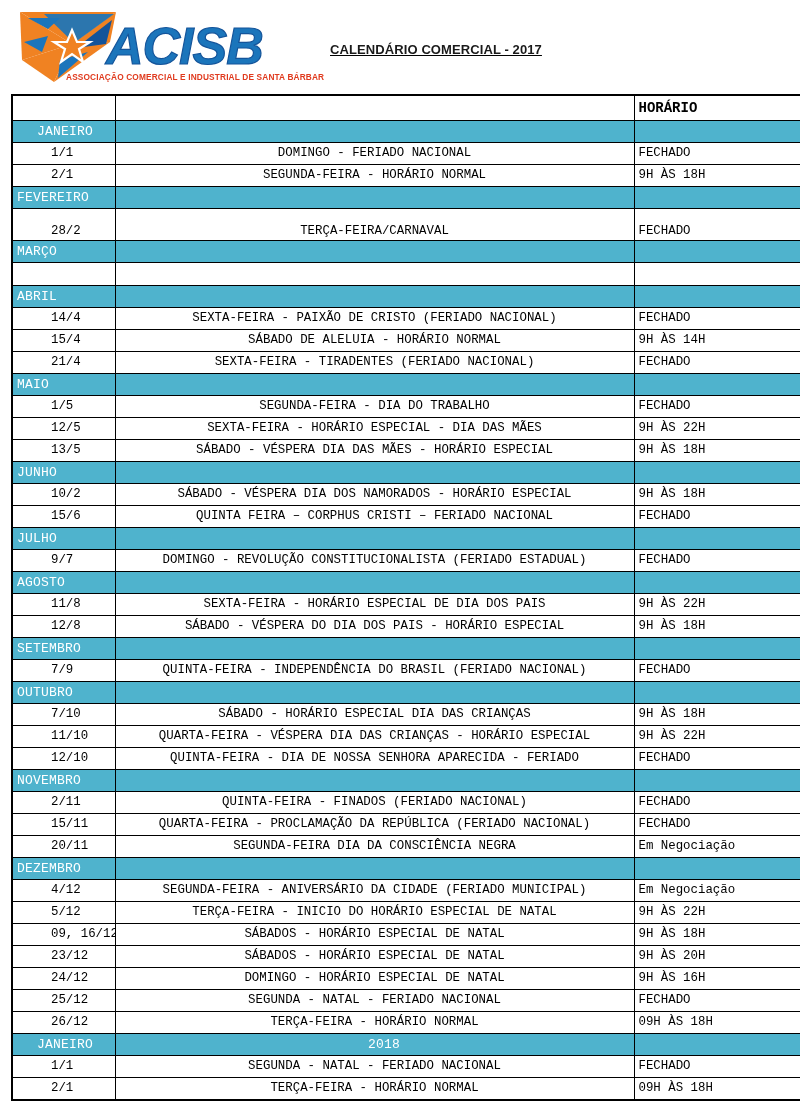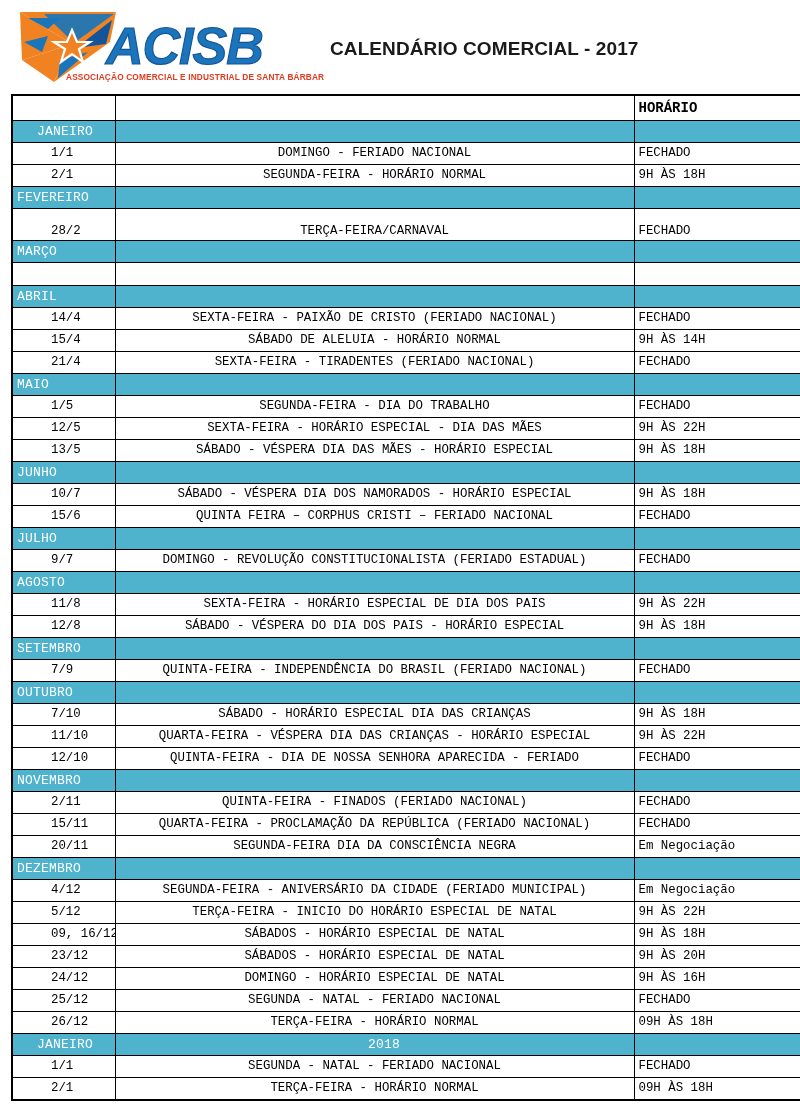--- a/index.html
+++ b/index.html
@@ -16,32 +16,33 @@
     overflow: hidden;
   }
 
   
   .page-header {
     height: 94px;
     display: flex;
     align-items: center;
     padding-left: 14px;
     box-sizing: border-box;
+    text-decoration: underline;
   }
 
   .logo {
     position: relative;
     width: 310px;
     height: 78px;
     flex: 0 0 auto;
   }
   .logo svg { display: block; }
 
   .doc-title {
-    font-size: 19px;
+    font-size: 13px;
     font-weight: bold;
     letter-spacing: 0.1px;
     color: #1a1a1a;
     white-space: nowrap;
     margin-left: 6px;
     margin-top: 4px;
   }
 
   
   .cal-table {
@@ -221,21 +222,21 @@
         <td class="date-cell">13/5</td>
         <td class="desc-cell">SÁBADO - VÉSPERA DIA DAS MÃES - HORÁRIO ESPECIAL</td>
         <td class="time-cell">9H ÀS 18H</td>
       </tr>
       <tr class="month-row">
         <td class="date-cell">JUNHO</td>
         <td class="desc-cell"></td>
         <td class="time-cell"></td>
       </tr>
       <tr class="data-row">
-        <td class="date-cell">10/7</td>
+        <td class="date-cell">10/2</td>
         <td class="desc-cell">SÁBADO - VÉSPERA DIA DOS NAMORADOS - HORÁRIO ESPECIAL</td>
         <td class="time-cell">9H ÀS 18H</td>
       </tr>
       <tr class="data-row">
         <td class="date-cell">15/6</td>
         <td class="desc-cell">QUINTA FEIRA – CORPHUS CRISTI –   FERIADO NACIONAL</td>
         <td class="time-cell">FECHADO</td>
       </tr>
       <tr class="month-row">
         <td class="date-cell">JULHO</td>

